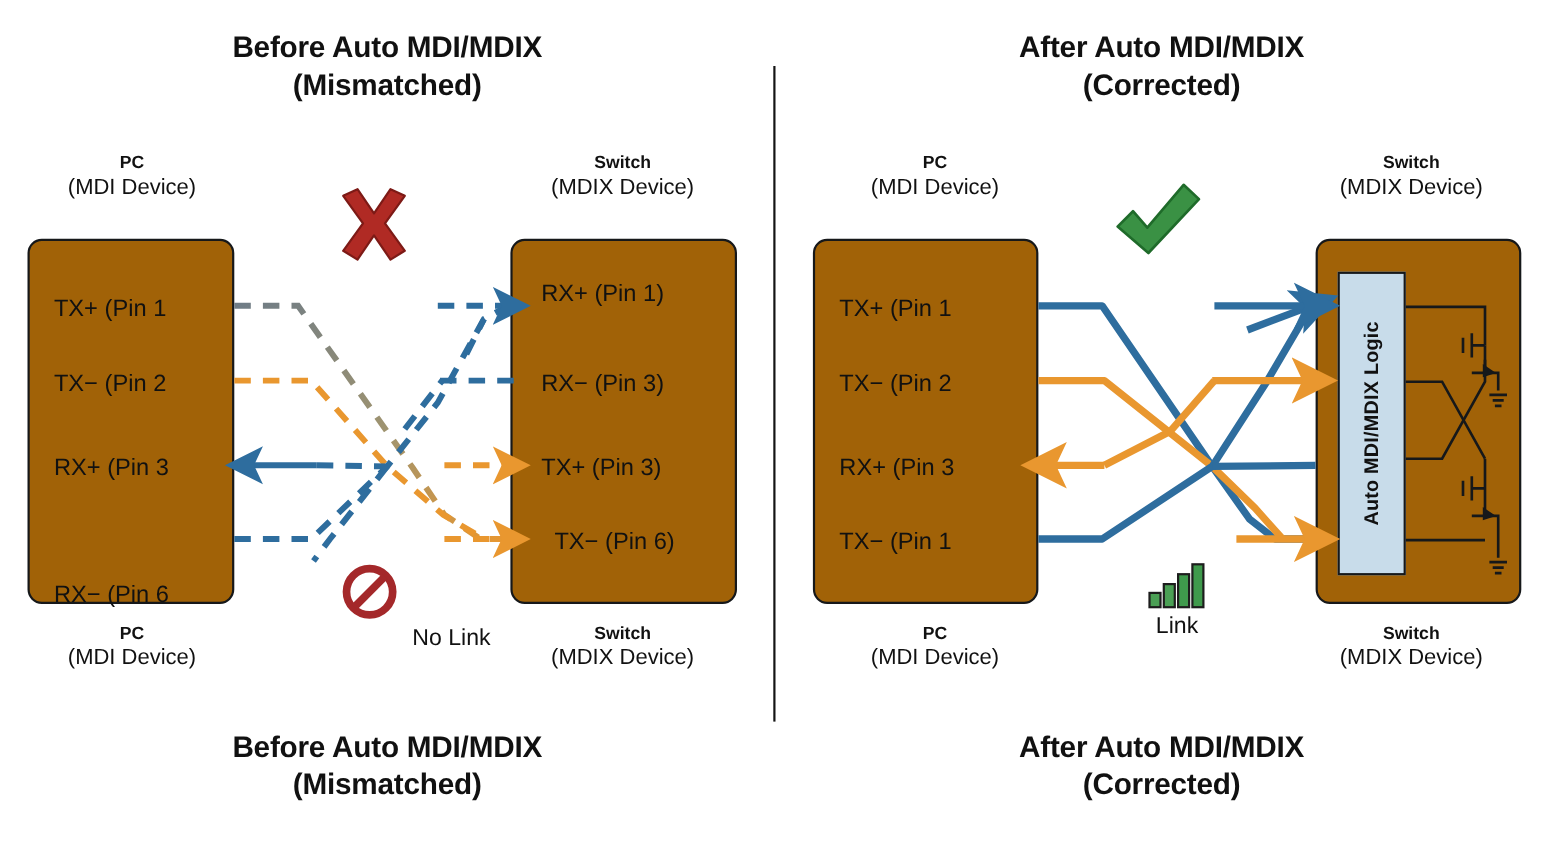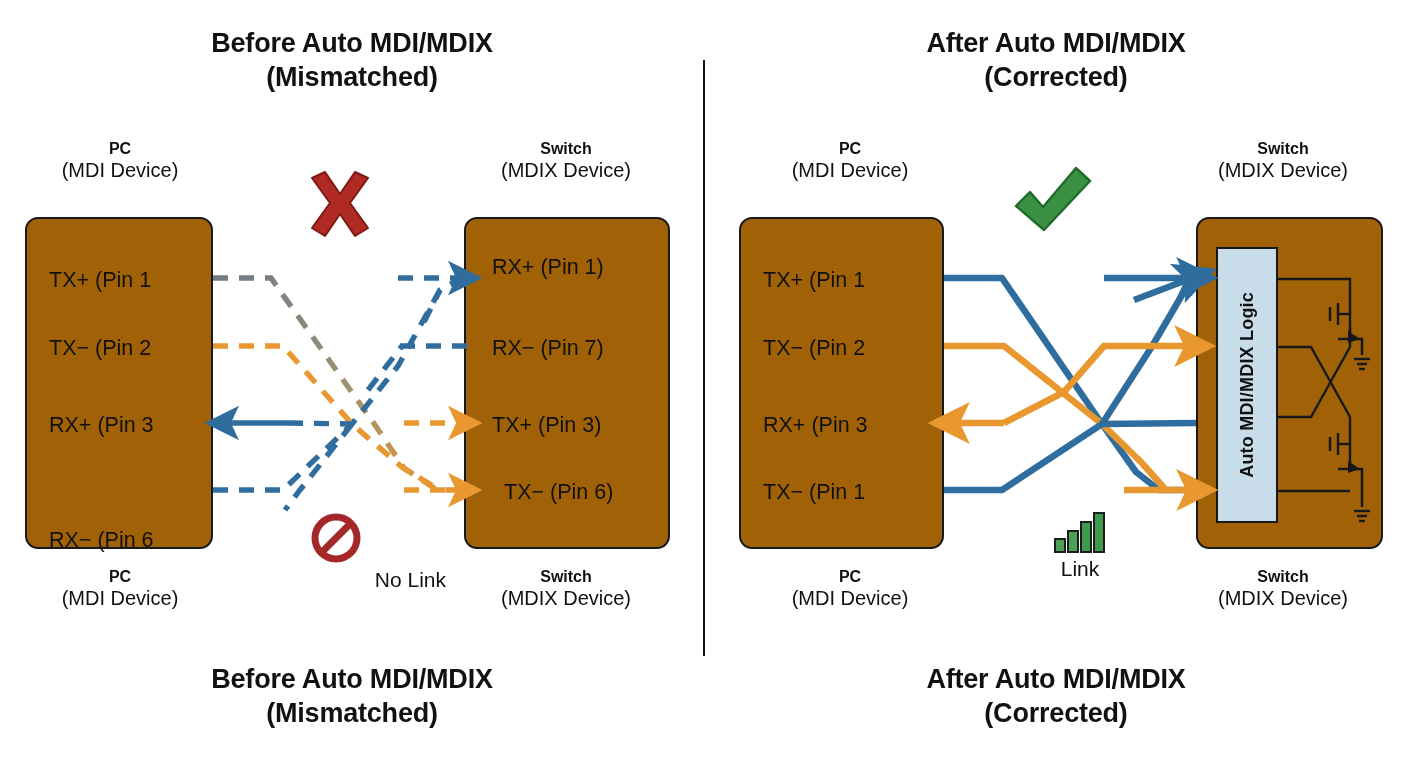--- a/index.html
+++ b/index.html
@@ -100,21 +100,21 @@
 
     <div class="box" style="left:25px;top:217px;width:188px;height:332px;">
       <div class="pin pin-left" style="top:51px;">TX+ (Pin 1</div>
       <div class="pin pin-left" style="top:119px;">TX− (Pin 2</div>
       <div class="pin pin-left" style="top:196px;">RX+ (Pin 3</div>
       <div class="pin pin-left" style="top:263px;margin-top:48px;">RX− (Pin 6</div>
     </div>
 
     <div class="box" style="left:464px;top:217px;width:206px;height:332px;">
       <div class="pin pin-rightbox" style="top:38px;">RX+  (Pin 1)</div>
-      <div class="pin pin-rightbox" style="top:119px;">RX−  (Pin 7)</div>
+      <div class="pin pin-rightbox" style="top:119px;">RX−  (Pin 3)</div>
       <div class="pin pin-rightbox" style="top:196px;">TX+  (Pin 3)</div>
       <div class="pin pin-rightbox" style="top:263px;margin-left:12px;">TX−  (Pin 6)</div>
     </div>
 
     <svg class="wires">
       <defs>
         <marker id="arrB" markerWidth="7" markerHeight="7" refX="2.6" refY="3.5" orient="auto">
           <path d="M0,0.3 L6.4,3.5 L0,6.7 L1.5,3.5 Z" fill="#2e6d9e"></path>
         </marker>
         <marker id="arrBL" markerWidth="7" markerHeight="7" refX="2.6" refY="3.5" orient="auto">
@@ -268,21 +268,21 @@
       <path d="M300,423 L250,423" fill="none" stroke="#e9972f" stroke-width="6.6" marker-end="url(#rArrO)"></path>
       <path d="M300,423 L360,392" fill="none" stroke="#e9972f" stroke-width="6.6"></path>
     </svg>
 
     <div class="mark" style="left:306px;top:164px;">
       <svg width="86" height="72" viewBox="0 0 86 72">
         <path d="M6,42 L20,28 L33,43 L66,4 L80,17 L34,66 Z" fill="#3a9144" stroke="#1f6b2a" stroke-width="2.4" stroke-linejoin="round"></path>
       </svg>
     </div>
 
-    <div class="status" style="left:266px;top:510px;">
+    <div class="status" style="left:256px;top:510px;">
       <svg width="56" height="44" viewBox="0 0 56 44" style="display:block;margin:0 auto 3px;">
         <rect x="3" y="29" width="10" height="13" fill="#4ba055" stroke="#1d1d1d" stroke-width="2"></rect>
         <rect x="16" y="21" width="10" height="21" fill="#4ba055" stroke="#1d1d1d" stroke-width="2"></rect>
         <rect x="29" y="12" width="10" height="30" fill="#3f9a4c" stroke="#1d1d1d" stroke-width="2"></rect>
         <rect x="42" y="3" width="10" height="39" fill="#3f9a4c" stroke="#1d1d1d" stroke-width="2"></rect>
       </svg>
       <span class="txt">Link</span>
     </div>
 
     <div class="dev-label" style="left:26px;top:568px;">

